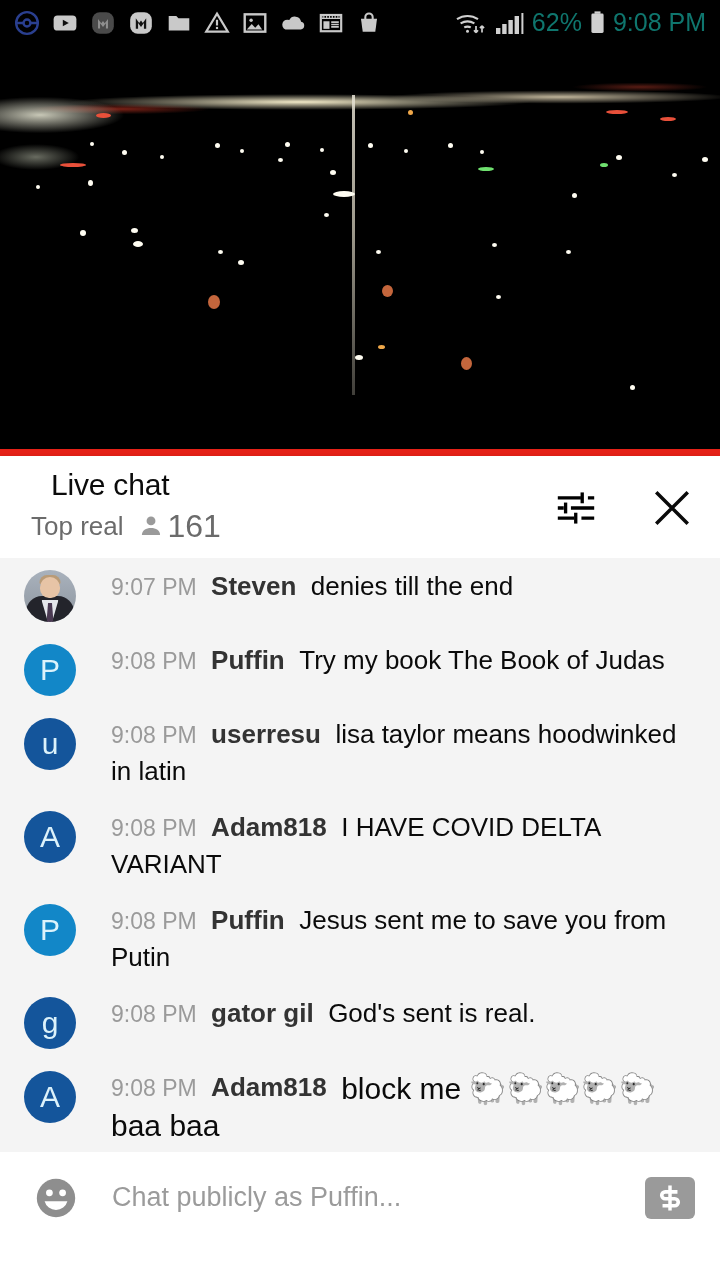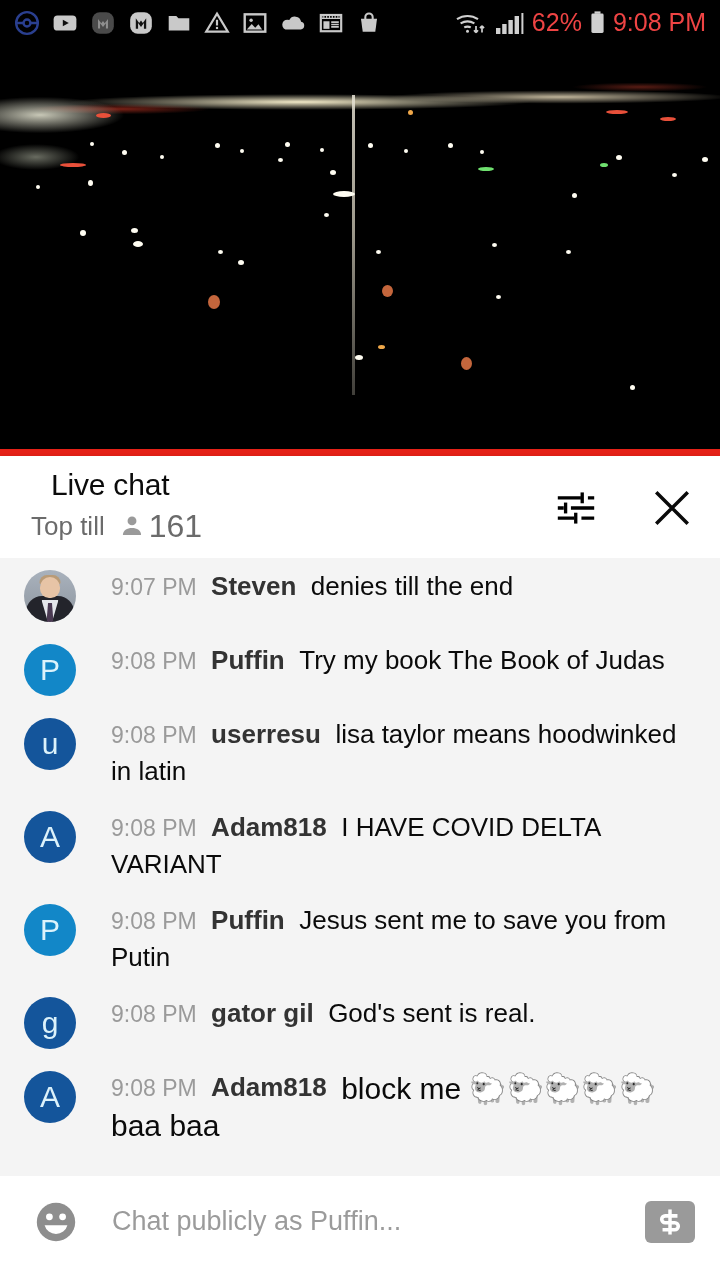--- a/index.html
+++ b/index.html
@@ -13,21 +13,21 @@
 
   
   #statusbar{
     position:absolute; left:0; top:0; width:720px; height:45px;
     background:#000000;
     display:flex; align-items:center;
   }
   #sb-left{ display:flex; align-items:center; gap:12px; padding-left:14px; }
   #sb-right{ margin-left:auto; display:flex; align-items:center; padding-right:14px; gap:7px; }
   .sb-ico{ width:26px; height:26px; display:block; }
-  .sb-txt{ color:#ef4444; font-size:25px; letter-spacing:0px; line-height:1; }
+  .sb-txt{ color:#0f766e; font-size:25px; letter-spacing:0px; line-height:1; }
 
   
   #video{
     position:absolute; left:0; top:45px; width:720px; height:404px;
     background:#000; overflow:hidden;
   }
   #skyline{
     position:absolute; left:0; top:0; width:720px; height:404px;
     background:
       radial-gradient(ellipse 120px 26px at 40px 70px, rgba(235,235,215,.85), rgba(0,0,0,0) 70%),
@@ -137,21 +137,21 @@
   .ts{ color:#9a9a9a; font-size:23px; }
   .author{ color:#333333; font-weight:bold; }
   .sheep{ font-size:30px; line-height:1; vertical-align:-3px; }
 
   
   #divider{
     position:absolute; left:0; top:1187px; width:720px; height:2px;
     background:#dcdcdc;
   }
   #input-bar{
-    position:absolute; left:0; top:1176px; width:720px; height:91px;
+    position:absolute; left:0; top:1152px; width:720px; height:91px;
     background:#ffffff; display:flex; align-items:center;
   }
   #emoji-btn{
     margin-left:31px; width:50px; height:50px; cursor:pointer;
     display:flex; align-items:center; justify-content:center;
   }
   #chat-input{
     flex:1; border:0; outline:none; background:transparent;
     margin-left:31px;
     font-family:"Liberation Sans", sans-serif;
@@ -286,21 +286,21 @@
     <i class="lite" style="left:355px;top:310px;width:8px;height:5px"></i>
     <i class="lite o" style="left:378px;top:300px;width:7px;height:4px"></i>
   </div>
   <div></div>
 </div>
 <div id="progress"></div>
 
 <div id="chat-header">
   <div id="ch-title">Live chat</div>
   <div id="ch-sub">
-    <span id="ch-subtab">Top till</span>
+    <span id="ch-subtab">Top real</span>
     <span id="ch-viewers">
       <svg style="width:26px;height:26px" viewBox="0 0 24 24">
         <circle cx="12" cy="7.3" r="4.1" fill="#9a9a9a"></circle>
         <path d="M3.6 20.4c0-4.3 3.8-6.6 8.4-6.6s8.4 2.3 8.4 6.6z" fill="#9a9a9a"></path>
       </svg>
       <span id="ch-count">161</span>
     </span>
   </div>
 </div>
 <div id="tune-btn">

